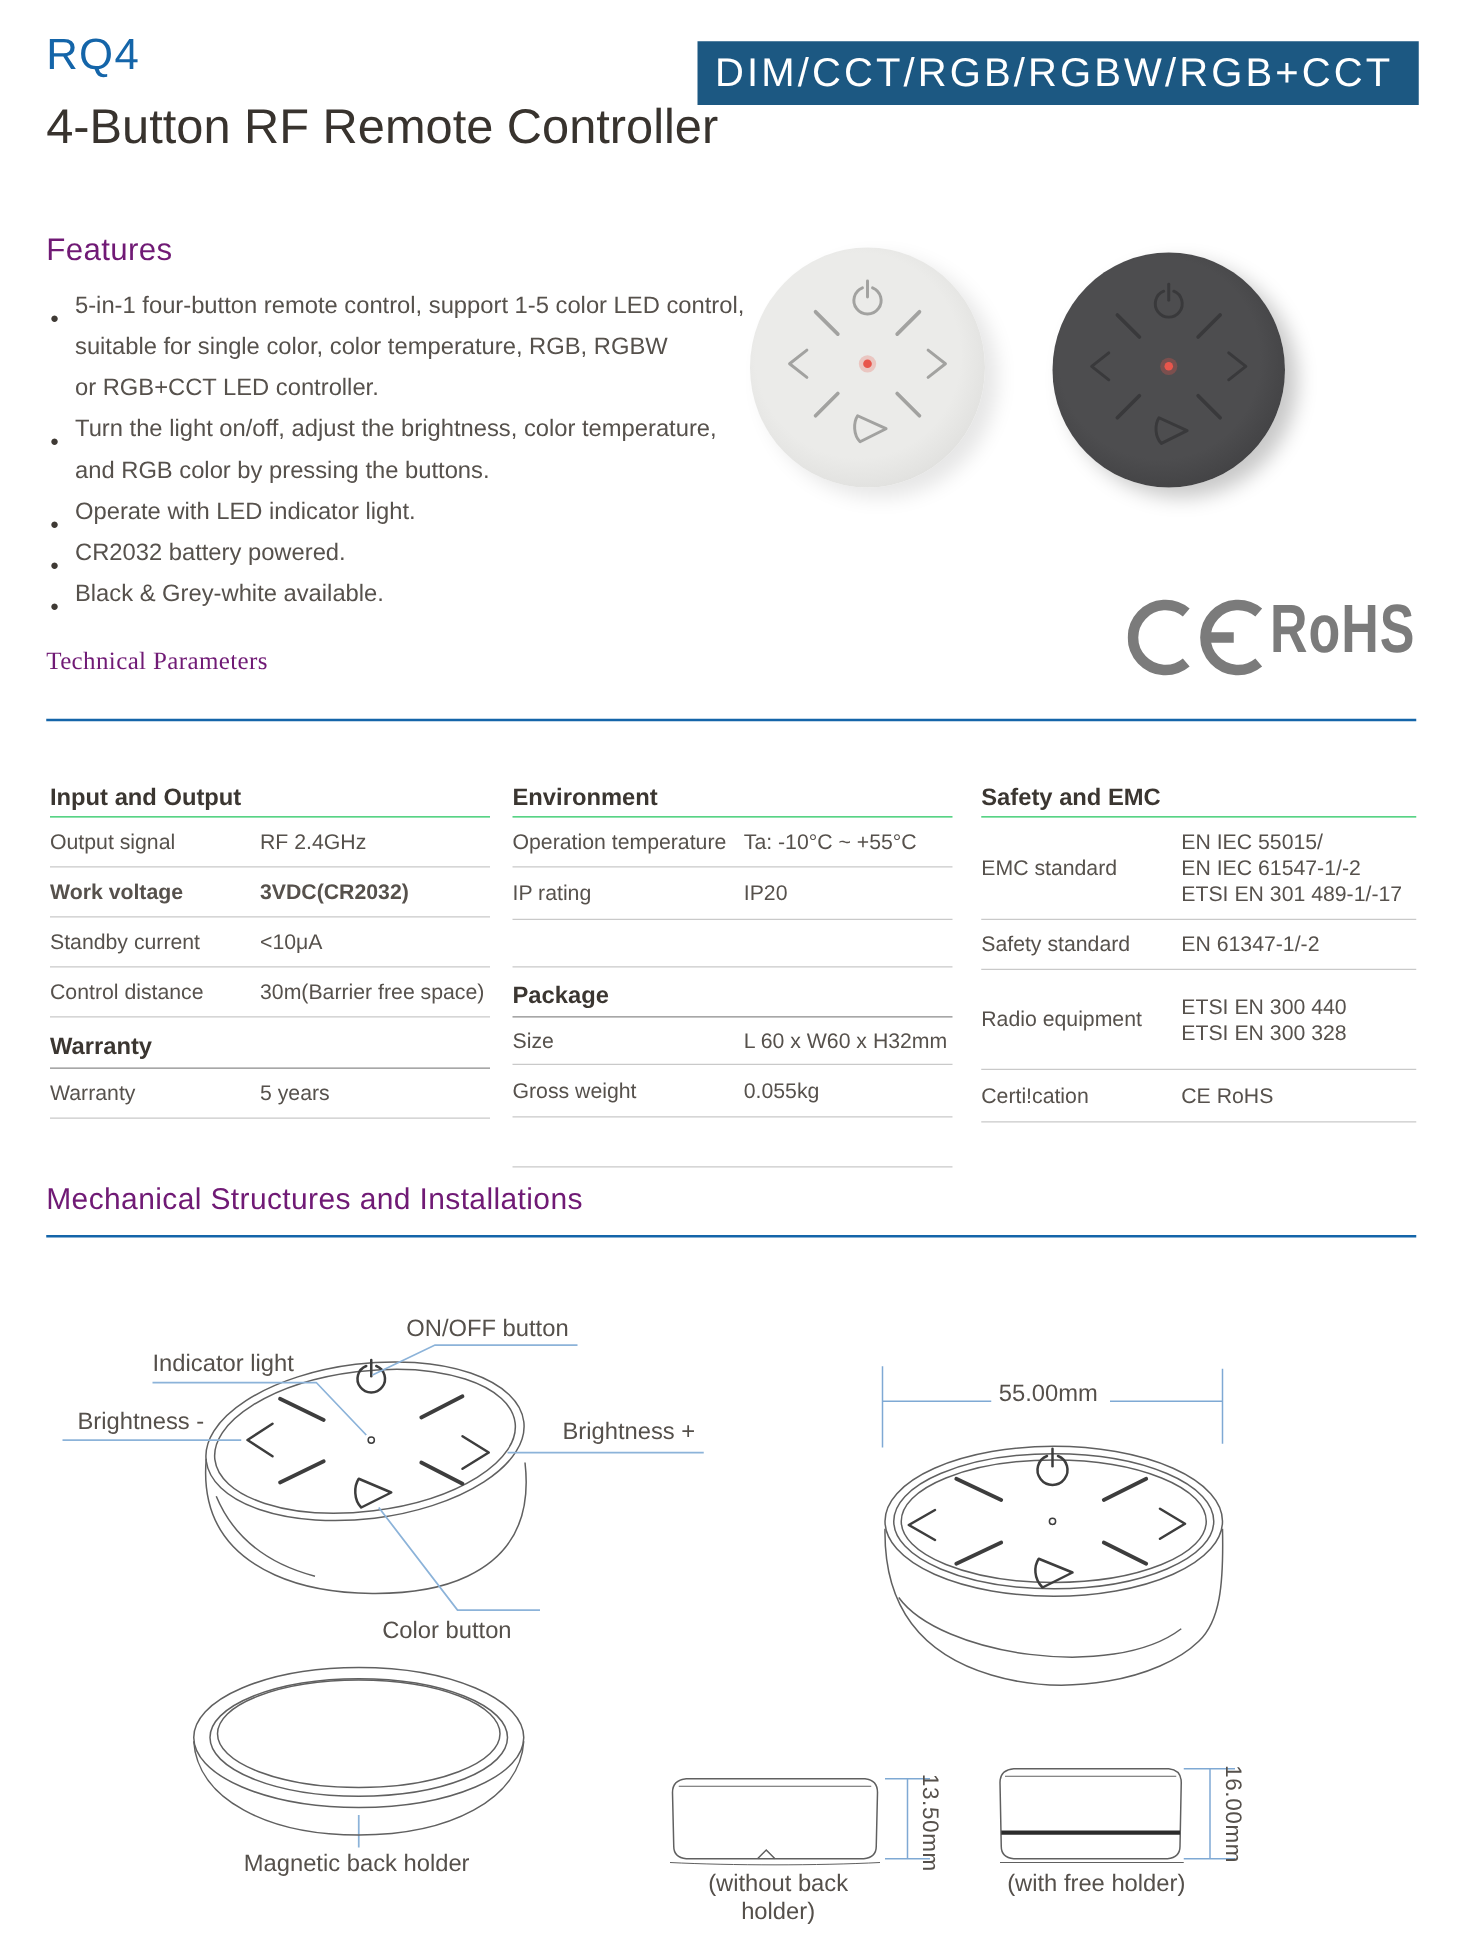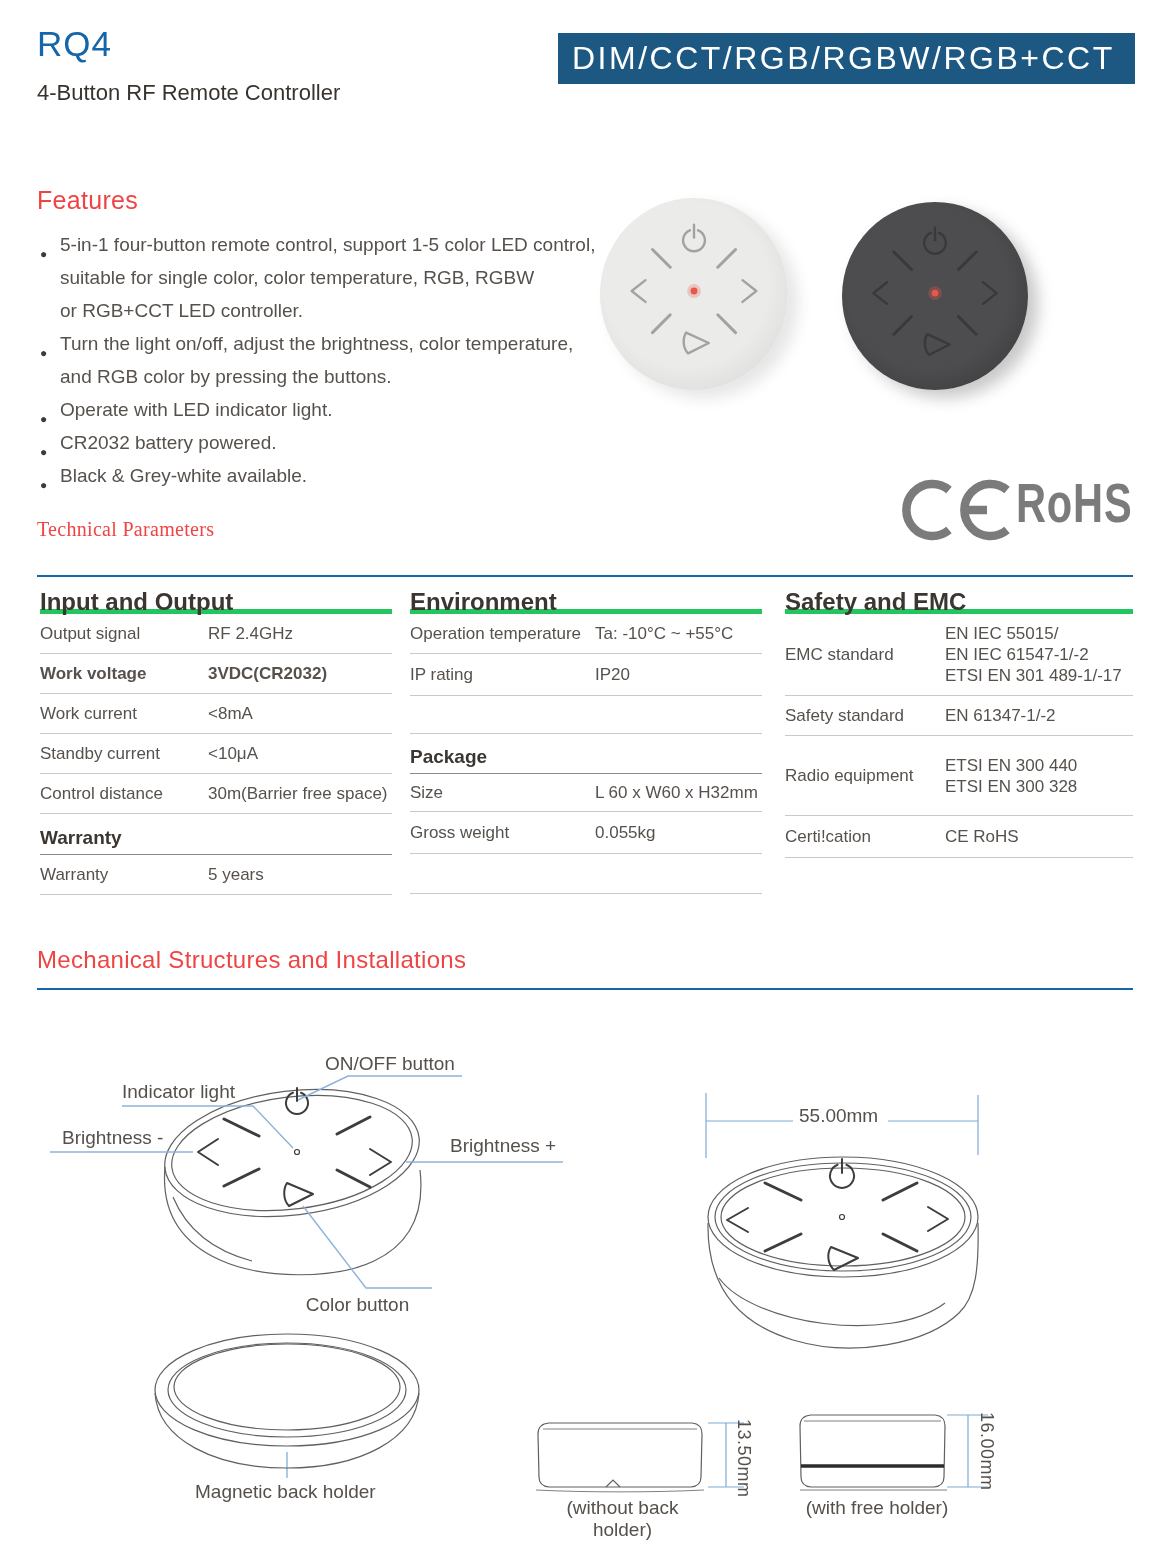--- a/index.html
+++ b/index.html
@@ -2,26 +2,26 @@
 <html><head>
 <meta charset="utf-8">
 <style>
   html,body{margin:0;padding:0;background:#ffffff;}
   .page{position:relative;width:1170px;height:1562px;background:#ffffff;overflow:hidden;
         font-family:"Liberation Sans", sans-serif;color:#56514c;}
   .abs{position:absolute;}
 
   
   .product-code{left:37px;top:24px;font-size:35px;color:#1465a9;letter-spacing:1px;}
-  .product-title{left:37px;top:80px;font-size:22px;color:#38332e;}
+  .product-title{left:37px;top:80px;font-size:39px;color:#38332e;}
   .badge{left:558px;top:33px;width:577px;height:51px;background:#1c5882;color:#ffffff;
          font-size:32px;line-height:51px;padding-left:14px;letter-spacing:2.5px;box-sizing:border-box;}
 
   
-  .sec-head{font-size:25px;color:#ef4444;letter-spacing:0.3px;}
+  .sec-head{font-size:25px;color:#701a75;letter-spacing:0.3px;}
   .blue-rule{height:2px;background:#1465a9;}
 
   
   .feat-list{left:40px;top:228px;width:560px;}
   .feat-item{position:relative;padding-left:20px;font-size:19px;line-height:33px;color:#56514c;white-space:nowrap;}
   .feat-item .dot{position:absolute;left:0;top:10px;font-size:12px;color:#3f3a35;}
 
   
   .photo{border-radius:50%;}
   .photo.grey{left:600px;top:198px;width:188px;height:192px;
@@ -31,22 +31,22 @@
       background:radial-gradient(circle at 46% 45%, #4d4d4f 56%, #444446 72%, #303032 88%, #2a2a2c 100%);
       box-shadow:10px 8px 16px rgba(0,0,0,0.22);}
   .photo svg{width:100%;height:100%;display:block;}
 
   
   .rohs-text{left:1016px;top:472px;font-size:52px;font-weight:bold;color:#7b7b7b;
              transform:scale(0.80,1.05);transform-origin:left top;letter-spacing:1px;}
 
   
   .tcol{position:absolute;top:588px;}
-  .thead{font-size:24px;font-weight:bold;color:#3b3631;border-bottom:5px solid #22c55e;
-         height:26px;box-sizing:border-box;}
+  .thead{font-size:19px;font-weight:bold;color:#3b3631;border-bottom:1px solid #22c55e;
+         height:26px;box-sizing:border-box;margin-top:40px;}
   .midhead{font-size:19px;font-weight:bold;color:#3b3631;border-bottom:1px solid #8b8b8b;
          display:flex;align-items:flex-end;padding-bottom:5px;box-sizing:border-box;}
   .trow{display:flex;align-items:center;border-bottom:1px solid #c9c9c9;font-size:17px;color:#56514c;box-sizing:border-box;}
   .tlabel{flex:none;}
   .tvalue{flex:1;white-space:pre-line;line-height:21px;}
   .c1 .tlabel{width:168px;}
   .c2 .tlabel{width:185px;}
   .c3 .tlabel{width:160px;}
 
   
@@ -145,24 +145,20 @@
     <div class="thead">Input and Output</div>
     <div class="trow" style="height:40px;align-items:center;">
         <div class="tlabel">Output signal</div>
         <div class="tvalue">RF 2.4GHz</div>
       </div>
     <div class="trow" style="height:40px;font-weight:bold;">
         <div class="tlabel">Work voltage</div>
         <div class="tvalue">3VDC(CR2032)</div>
       </div>
     <div class="trow" style="height:40px;">
-        <div class="tlabel">Work current</div>
-        <div class="tvalue">&lt;8mA</div>
-      </div>
-    <div class="trow" style="height:40px;">
         <div class="tlabel">Standby current</div>
         <div class="tvalue">&lt;10μA</div>
       </div>
     <div class="trow" style="height:40px;">
         <div class="tlabel">Control distance</div>
         <div class="tvalue">30m(Barrier free space)</div>
       </div>
     <div class="midhead" style="height:41px;">Warranty</div>
     <div class="trow" style="height:40px;">
         <div class="tlabel">Warranty</div>

